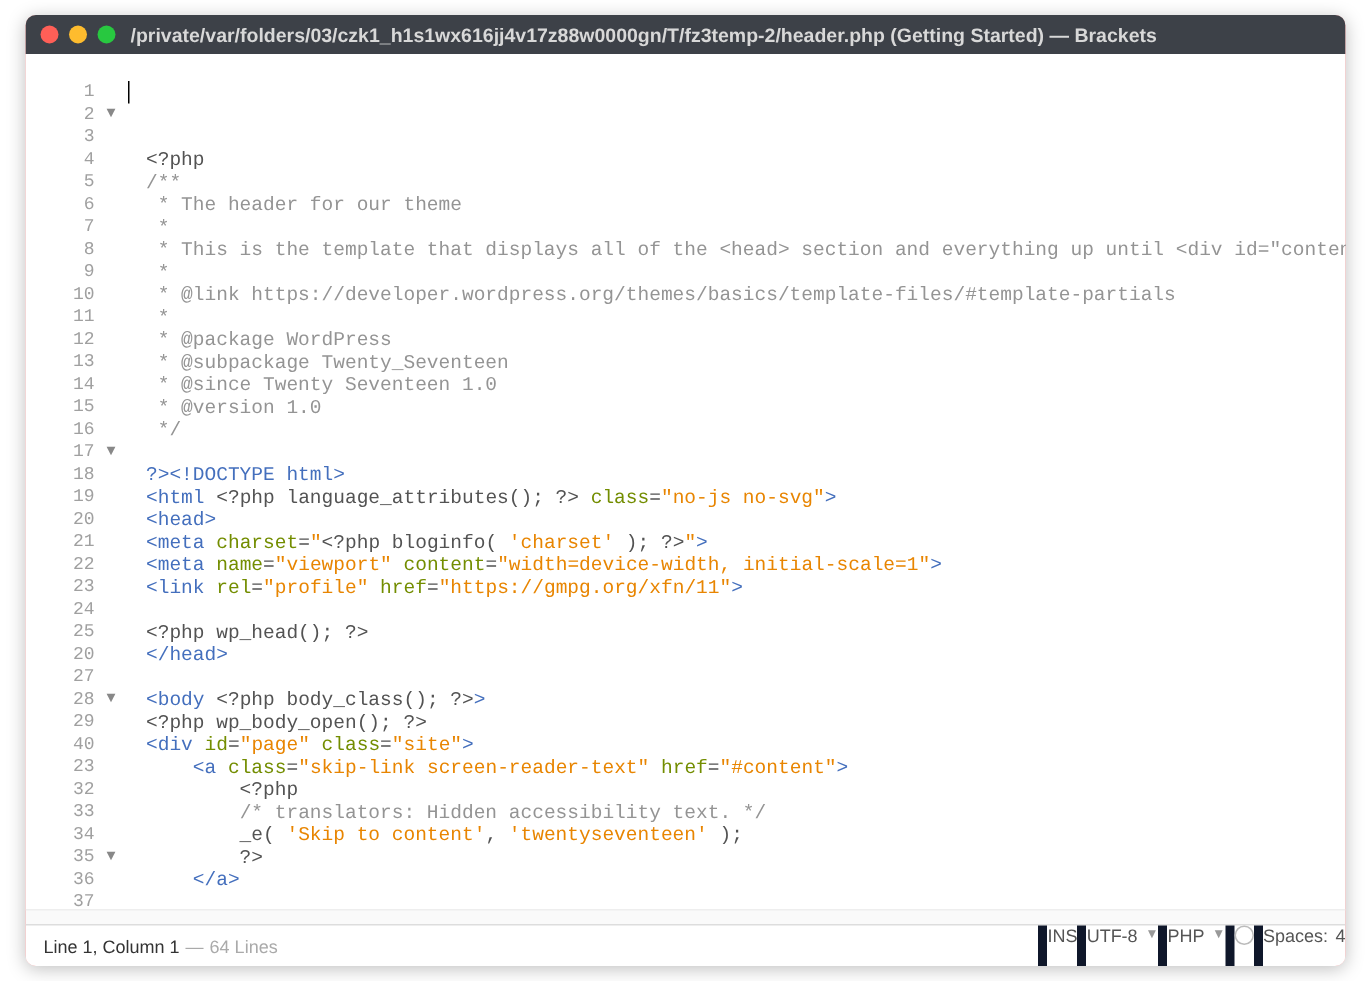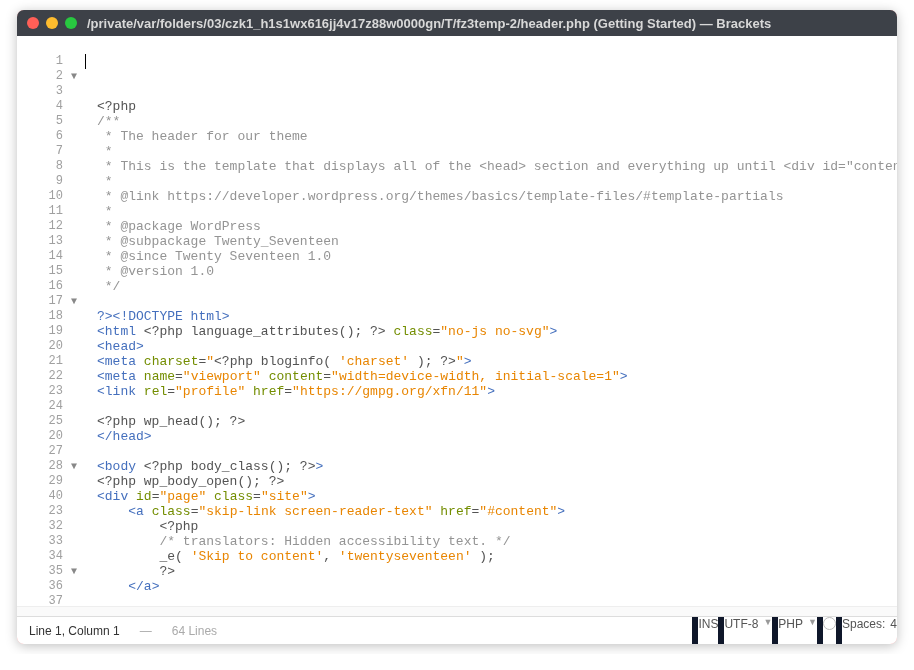--- a/index.html
+++ b/index.html
@@ -74,21 +74,21 @@
   .c-punct { color: #535353; }
   .statusbar {
     height: 28px;
     border-top: 1px solid #ddd;
     background: #fff;
     display: flex;
     align-items: stretch;
     font-size: 12px;
     color: #333;
   }
-  .sb-left { padding: 0 12px; display:flex; align-items: center; gap:20px;}
+  .sb-left { padding: 0 12px; display:flex; align-items: center; gap:4px;}
   .sb-left .dim { color: #aaa; }
   .sb-spacer { flex: 1; }
   .sb-cell { border-left: 6px solid #0f172a; padding: 0 0; display:flex; gap:5px; color:#555;}
   .chev { font-size: 9px; color: #999; }
   .circ { width:13px; height:13px; border-radius:50%; border:1.5px solid #bbb; }
   .scrollbar-h {
     height: 10px;
     border-top: 1px solid #eee;
     background: #fafafa;
     position: relative;

